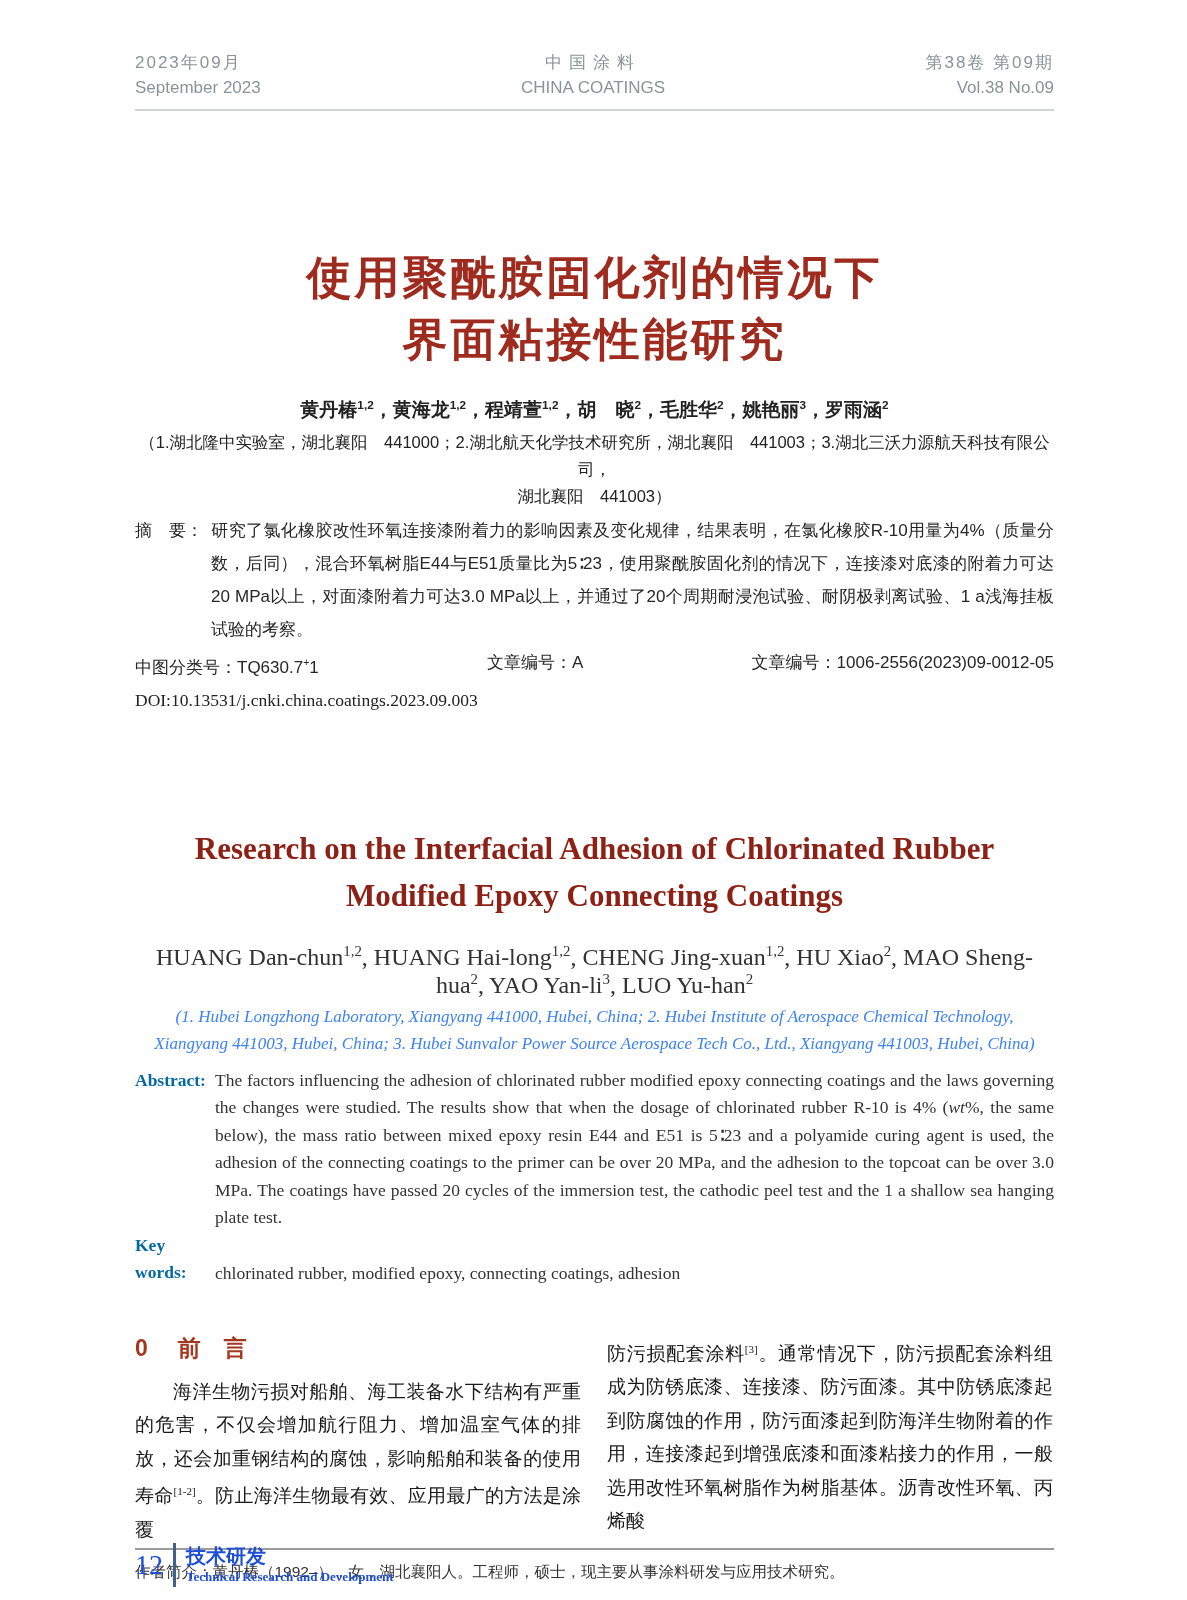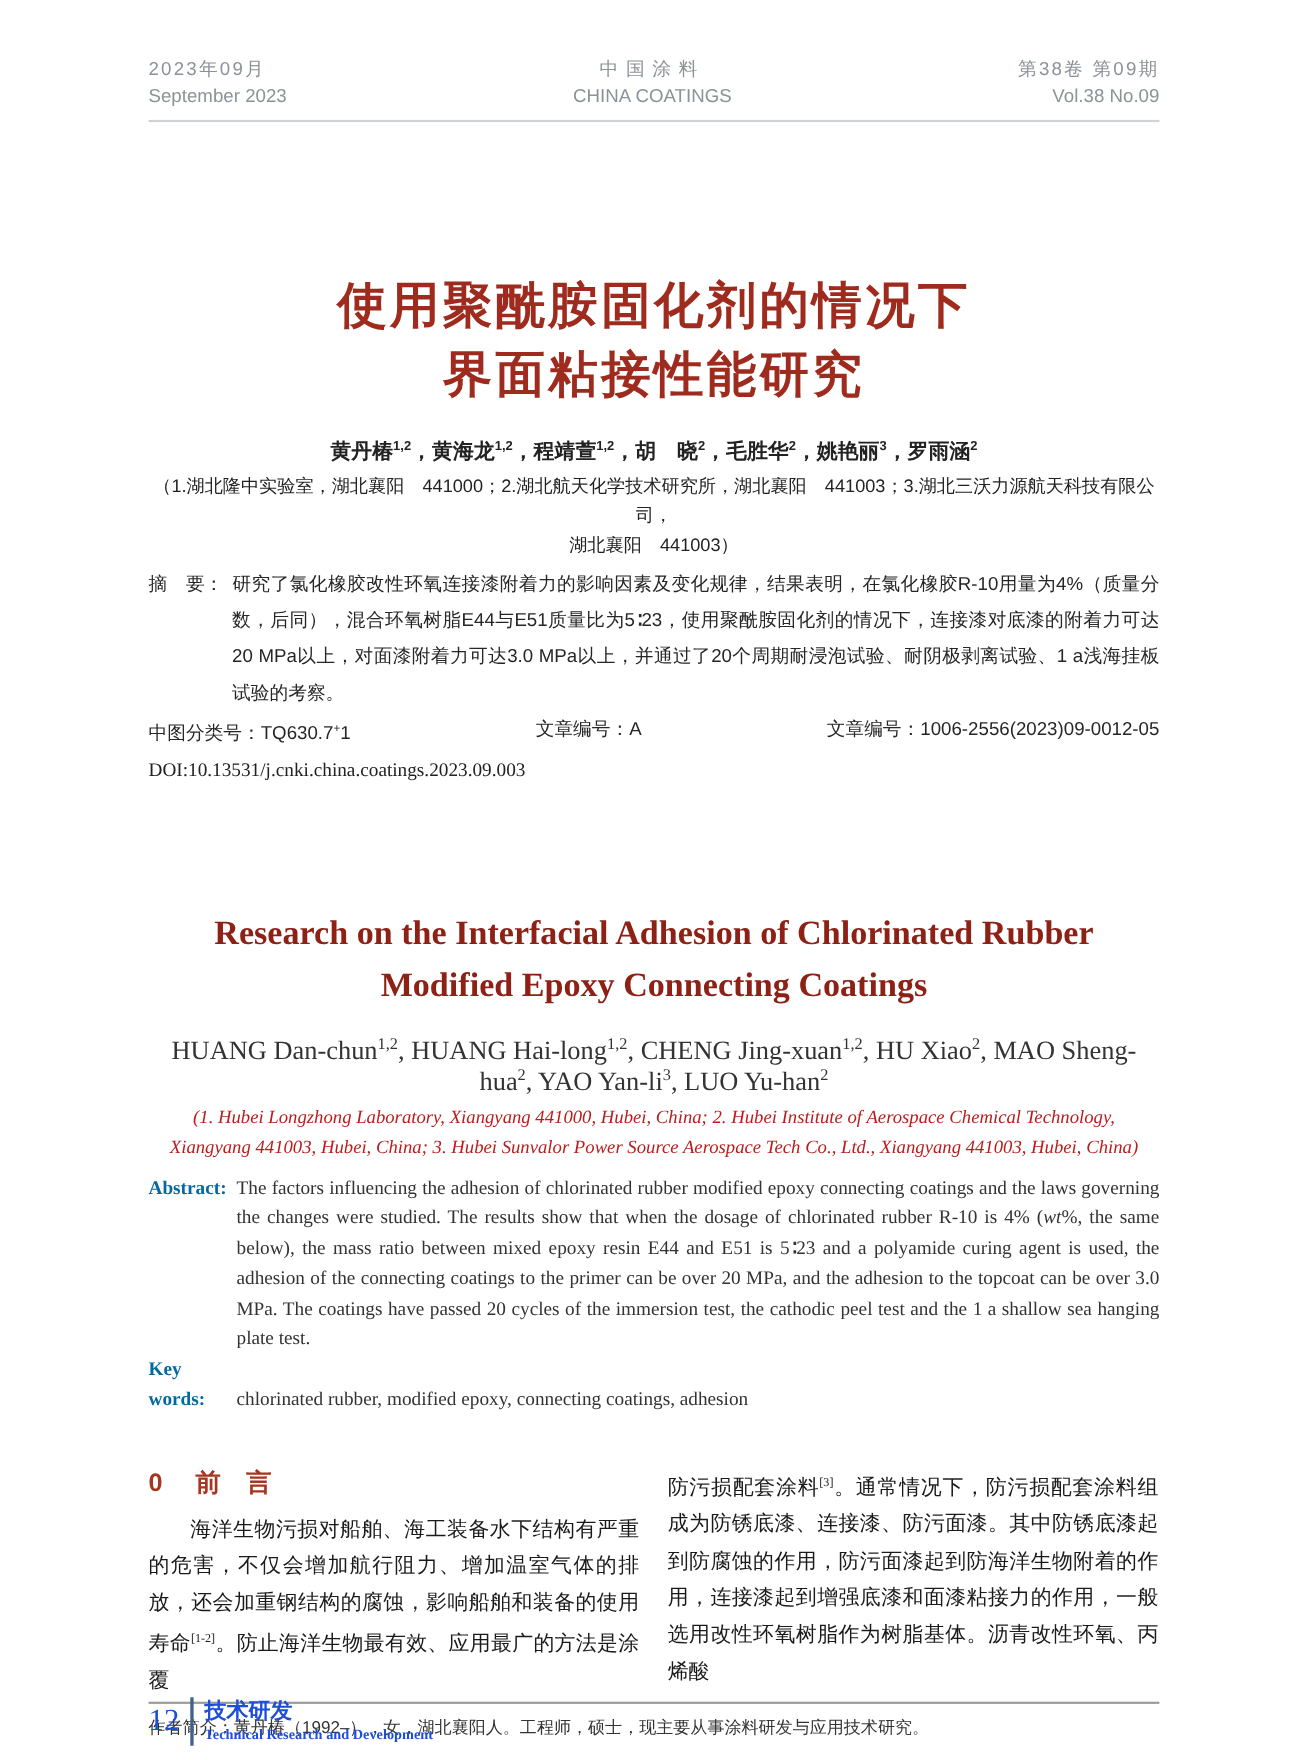--- a/index.html
+++ b/index.html
@@ -33,21 +33,21 @@
   .hang .hang-label { display:inline-block; width:76px; margin-left:-76px; }
   .meta-row { display:flex; justify-content:space-between; font-family:"Liberation Sans", sans-serif;
               font-size:17px; line-height:33px; color:#262626;text-align:center; }
   .meta-row sup, .abs-zh sup { font-size:0.62em; }
   .doi-line { font-family:"Liberation Serif", serif; font-size:17.5px; line-height:33px; color:#222; }
 
   
   .title-en { margin-top:108px; text-align:center; font-weight:700; font-size:31px;
               line-height:47px; color:#8e2116; font-family:"Liberation Serif", serif; }
   .authors-en { margin-top:24px; text-align:center; font-size:24px; color:#333; }
-  .affil-en { margin-top:4px; text-align:center; font-style:italic; font-size:17px; line-height:27px; color:#b91c1c; }
+  .affil-en { margin-top:4px; text-align:center; font-style:italic; font-size:17px; line-height:27px; color:#3b82f6; }
 
   
   .abs-en { margin-top:10px; font-size:17.5px; line-height:27.5px; color:#333; text-align:justify; }
   .hang-en { padding-left:80px; }
   .hang-en .hang-label { display:inline-block; width:80px; margin-left:-80px; font-weight:700; color:#0369a1; }
   .kw-en { text-align:left; }
 
   
   .columns { display:flex; gap:26px; margin-top:46px; }
   .col { width:446px; font-size:19px; line-height:33.5px; text-align:justify; color:#1a1a1a; }

